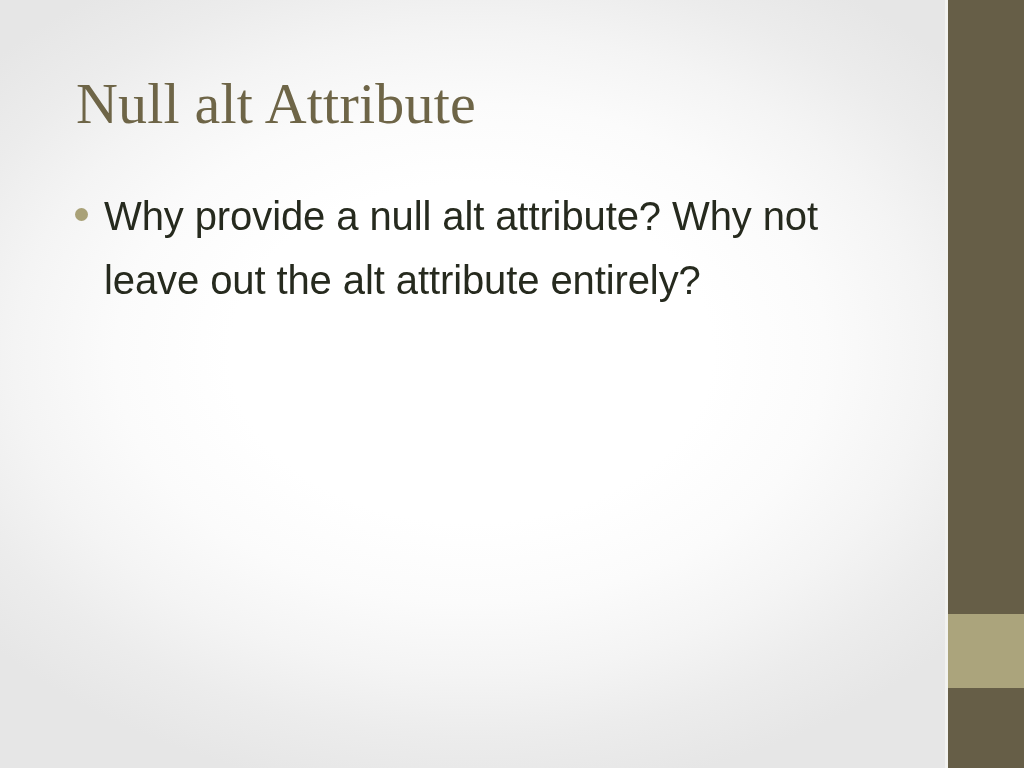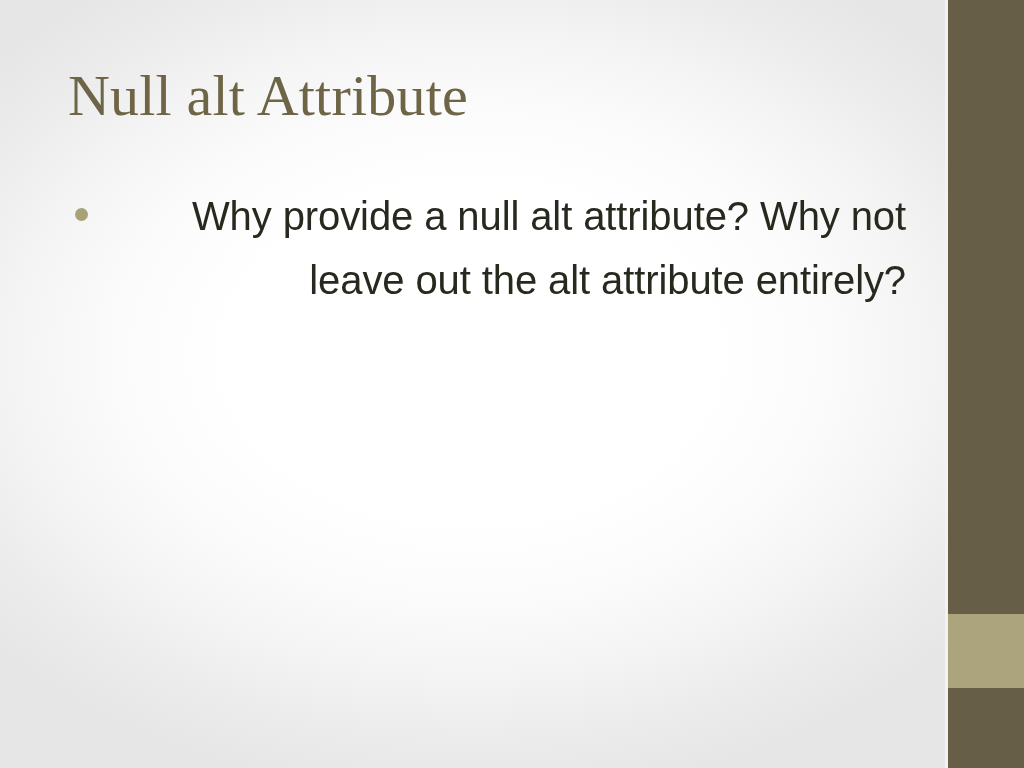--- a/index.html
+++ b/index.html
@@ -57,21 +57,21 @@
     position: absolute;
     left: 64px;
     top: 56px;
     width: 840px;
     font-family: "Liberation Serif", "DejaVu Serif", serif;
     font-size: 58px;
     line-height: 72px;
     font-weight: normal;
     color: #6e6547;
     letter-spacing: 0.2px;
-    margin: 4px;
+    margin: 12px;
     white-space: nowrap;
   }
 
   
   #body {
     position: absolute;
     left: 66px;
     top: 184px;
     width: 840px;
   }
@@ -89,21 +89,20 @@
     position: absolute;
     left: 9px;
     top: 24px;
     width: 13px;
     height: 13px;
     border-radius: 50%;
     background: #a9a177;
   }
   .bullet-text {
     display: block;
-    text-align: right;
   }
   .bullet-gap {
     display: block;
     height: 128px;
   }
 </style>
 </head>
 <body>
 
 <div id="slide">

